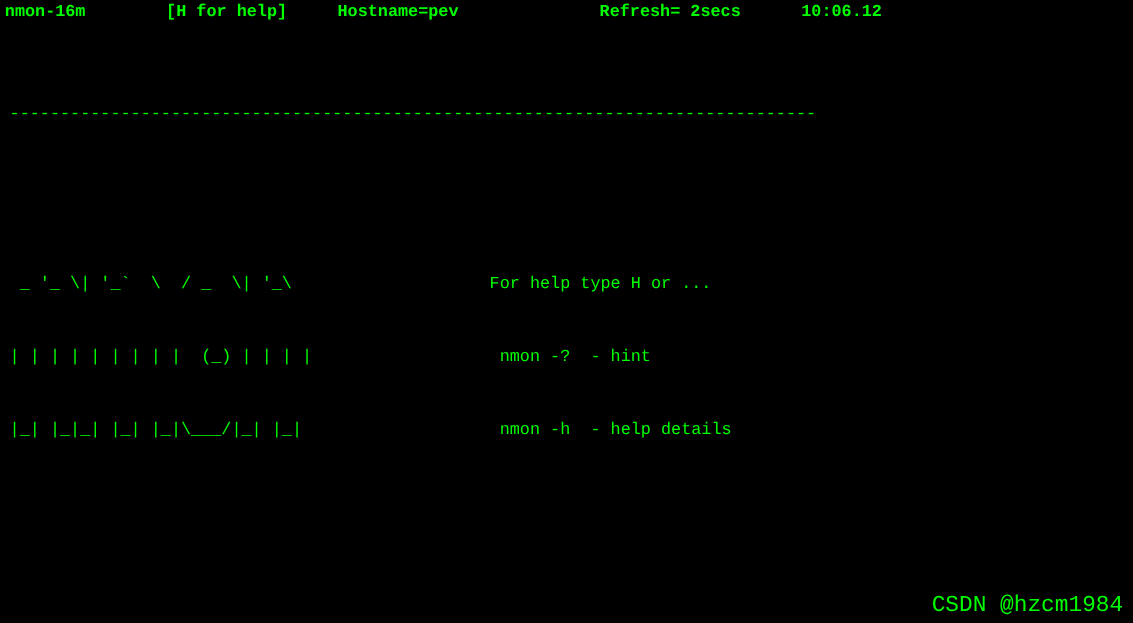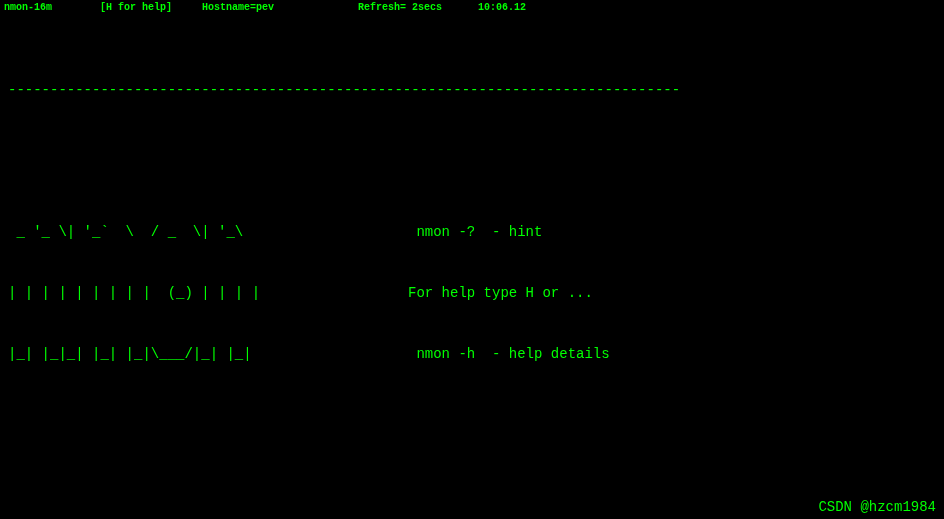--- a/index.html
+++ b/index.html
@@ -18,38 +18,38 @@
       height: 519px;
       padding: 0;
       position: relative;
     }
     .header-line {
       background: #000;
       color: #00ff00;
       font-weight: bold;
       padding: 2px 4px;
       white-space: pre;
-      font-size: 10px;
+      font-size: 14px;
     }
     .content {
       padding: 4px 8px;
       white-space: pre;
       line-height: 1.45;
     }
     .line {
       white-space: pre;
       line-height: 1.45;
     }
     .green { color: #00ff00; }
     .watermark {
       position: absolute;
       bottom: 4px;
       right: 8px;
       color: #00ff00;
-      font-size: 14px;
+      font-size: 19px;
     }
   </style>
 </head>
 <body>
 
 <div class="terminal">
 
   <div class="header-line">nmon-16m        [H for help]     Hostname=pev              Refresh= 2secs      10:06.12</div>
 
   <div class="content">
@@ -57,22 +57,22 @@
     <div class="line green">--------------------------------------------------------------------------------</div>
 
     
     <div style="display:flex; flex-direction:row;">
       <div style="min-width:380px;">
         <div class="line green"> _ '_ \| '_`  \  / _  \| '_\</div>
         <div class="line green">| | | | | | | | |  (_) | | | |</div>
         <div class="line green">|_| |_|_| |_| |_|\___/|_| |_|</div>
       </div>
       <div style="margin-left:20px;">
+        <div class="line green">For help type H or ...</div>
         <div class="line green"> nmon -?  - hint</div>
-        <div class="line green">For help type H or ...</div>
         <div class="line green"> nmon -h  - help details</div>
         <div class="line green">&nbsp;</div>
       </div>
     </div>
 
     
     
 
     
     

